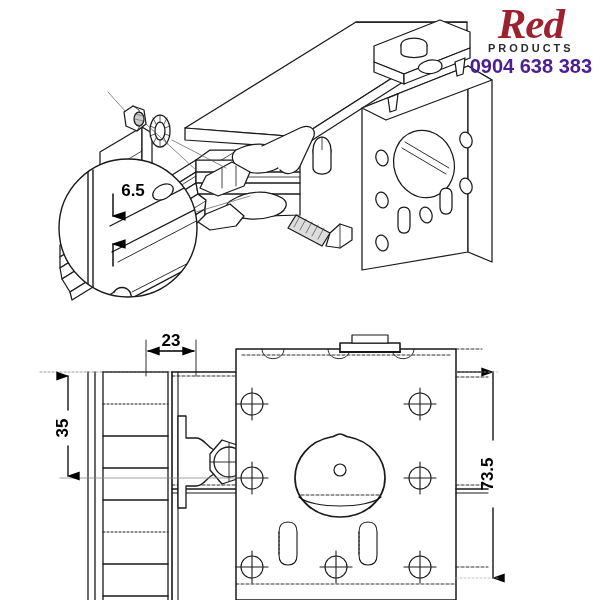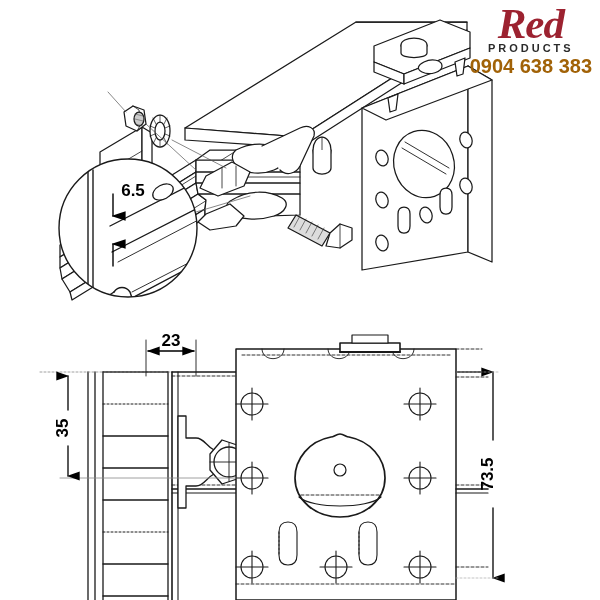--- a/index.html
+++ b/index.html
@@ -332,16 +332,16 @@
     </g>
 
     <g>
       <text class="dimtext" x="133" y="196" text-anchor="middle" stroke="none">6.5</text>
     </g>
   </svg>
 
   <div class="logo">
     <div class="logo-red" style="color: rgb(156, 34, 48);">Red</div>
     <div class="logo-products" style="color: rgb(43, 43, 43);">PRODUCTS</div>
-    <div class="logo-phone" style="color: #a16207;">0904 638 383</div>
+    <div class="logo-phone" style="color: #4c1d95;">0904 638 383</div>
   </div>
 
 </div>
 
 </body></html>

